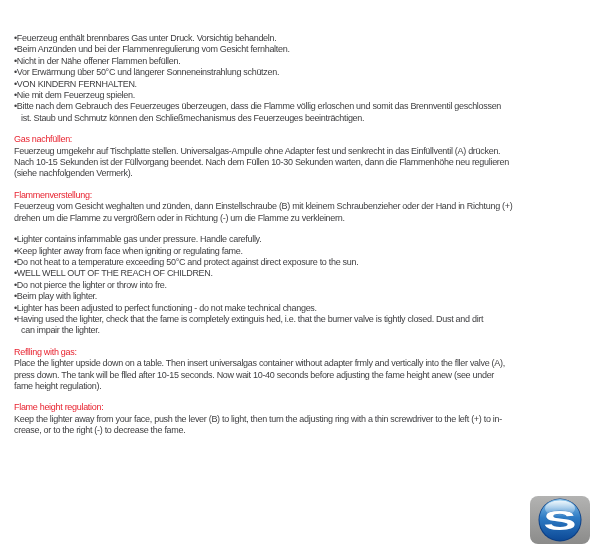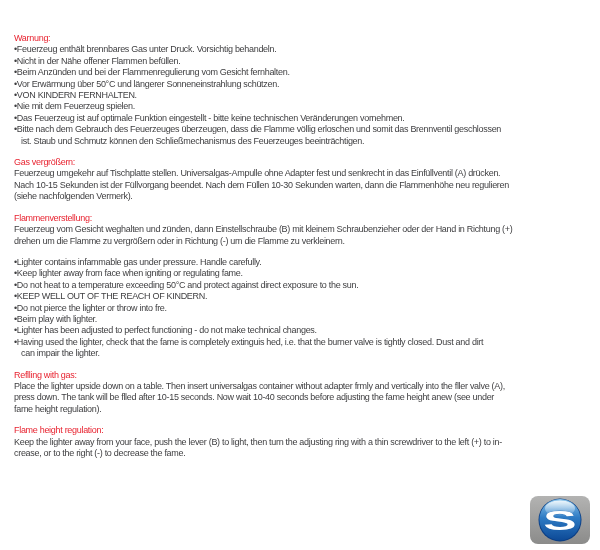--- a/index.html
+++ b/index.html
@@ -40,50 +40,48 @@
     width: 60px;
     height: 48px;
   }
 </style>
 </head>
 <body>
 
 <div class="content">
 
   <div class="sec">
-    <div class="sec-heading">Warnung:</div>
     <div class="item">Feuerzeug enthält brennbares Gas unter Druck. Vorsichtig behandeln.</div>
+    <div class="item">Beim Anzünden und bei der Flammenregulierung vom Gesicht fernhalten.</div>
     <div class="item">Nicht in der Nähe offener Flammen befüllen.</div>
-    <div class="item">Beim Anzünden und bei der Flammenregulierung vom Gesicht fernhalten.</div>
     <div class="item">Vor Erwärmung über 50°C und längerer Sonneneinstrahlung schützen.</div>
     <div class="item">VON KINDERN FERNHALTEN.</div>
     <div class="item">Nie mit dem Feuerzeug spielen.</div>
-    <div class="item">Das Feuerzeug ist auf optimale Funktion eingestellt - bitte keine technischen Veränderungen vornehmen.</div>
     <div class="item">Bitte nach dem Gebrauch des Feuerzeuges überzeugen, dass die Flamme völlig erloschen und somit das Brennventil geschlossen
 ist. Staub und Schmutz können den Schließmechanismus des Feuerzeuges beeinträchtigen.</div>
   </div>
 
   <div class="sec">
-    <div class="sec-heading">Gas vergrößern:</div>
+    <div class="sec-heading">Gas nachfüllen:</div>
     <div class="para">Feuerzeug umgekehr auf Tischplatte stellen. Universalgas-Ampulle ohne Adapter fest und senkrecht in das Einfüllventil (A) drücken.
 Nach 10-15 Sekunden ist der Füllvorgang beendet. Nach dem Füllen 10-30 Sekunden warten, dann die Flammenhöhe neu regulieren
 (siehe nachfolgenden Vermerk).</div>
   </div>
 
   <div class="sec">
     <div class="sec-heading">Flammenverstellung:</div>
     <div class="para">Feuerzeug vom Gesicht weghalten und zünden, dann Einstellschraube (B) mit kleinem Schraubenzieher oder der Hand in Richtung (+)
 drehen um die Flamme zu vergrößern oder in Richtung (-) um die Flamme zu verkleinern.</div>
   </div>
 
   <div class="sec">
     <div class="item">Lighter contains infammable gas under pressure. Handle carefully.</div>
     <div class="item">Keep lighter away from face when igniting or regulating fame.</div>
     <div class="item">Do not heat to a temperature exceeding 50°C and protect against direct exposure to the sun.</div>
-    <div class="item">KEEP WELL OUT OF THE REACH OF KINDERN.</div>
+    <div class="item">WELL WELL OUT OF THE REACH OF CHILDREN.</div>
     <div class="item">Do not pierce the lighter or throw into fre.</div>
     <div class="item">Beim play with lighter.</div>
     <div class="item">Lighter has been adjusted to perfect functioning - do not make technical changes.</div>
     <div class="item">Having used the lighter, check that the fame is completely extinguis hed, i.e. that the burner valve is tightly closed. Dust and dirt
 can impair the lighter.</div>
   </div>
 
   <div class="sec">
     <div class="sec-heading">Reflling with gas:</div>
     <div class="para">Place the lighter upside down on a table. Then insert universalgas container without adapter frmly and vertically into the fller valve (A),

